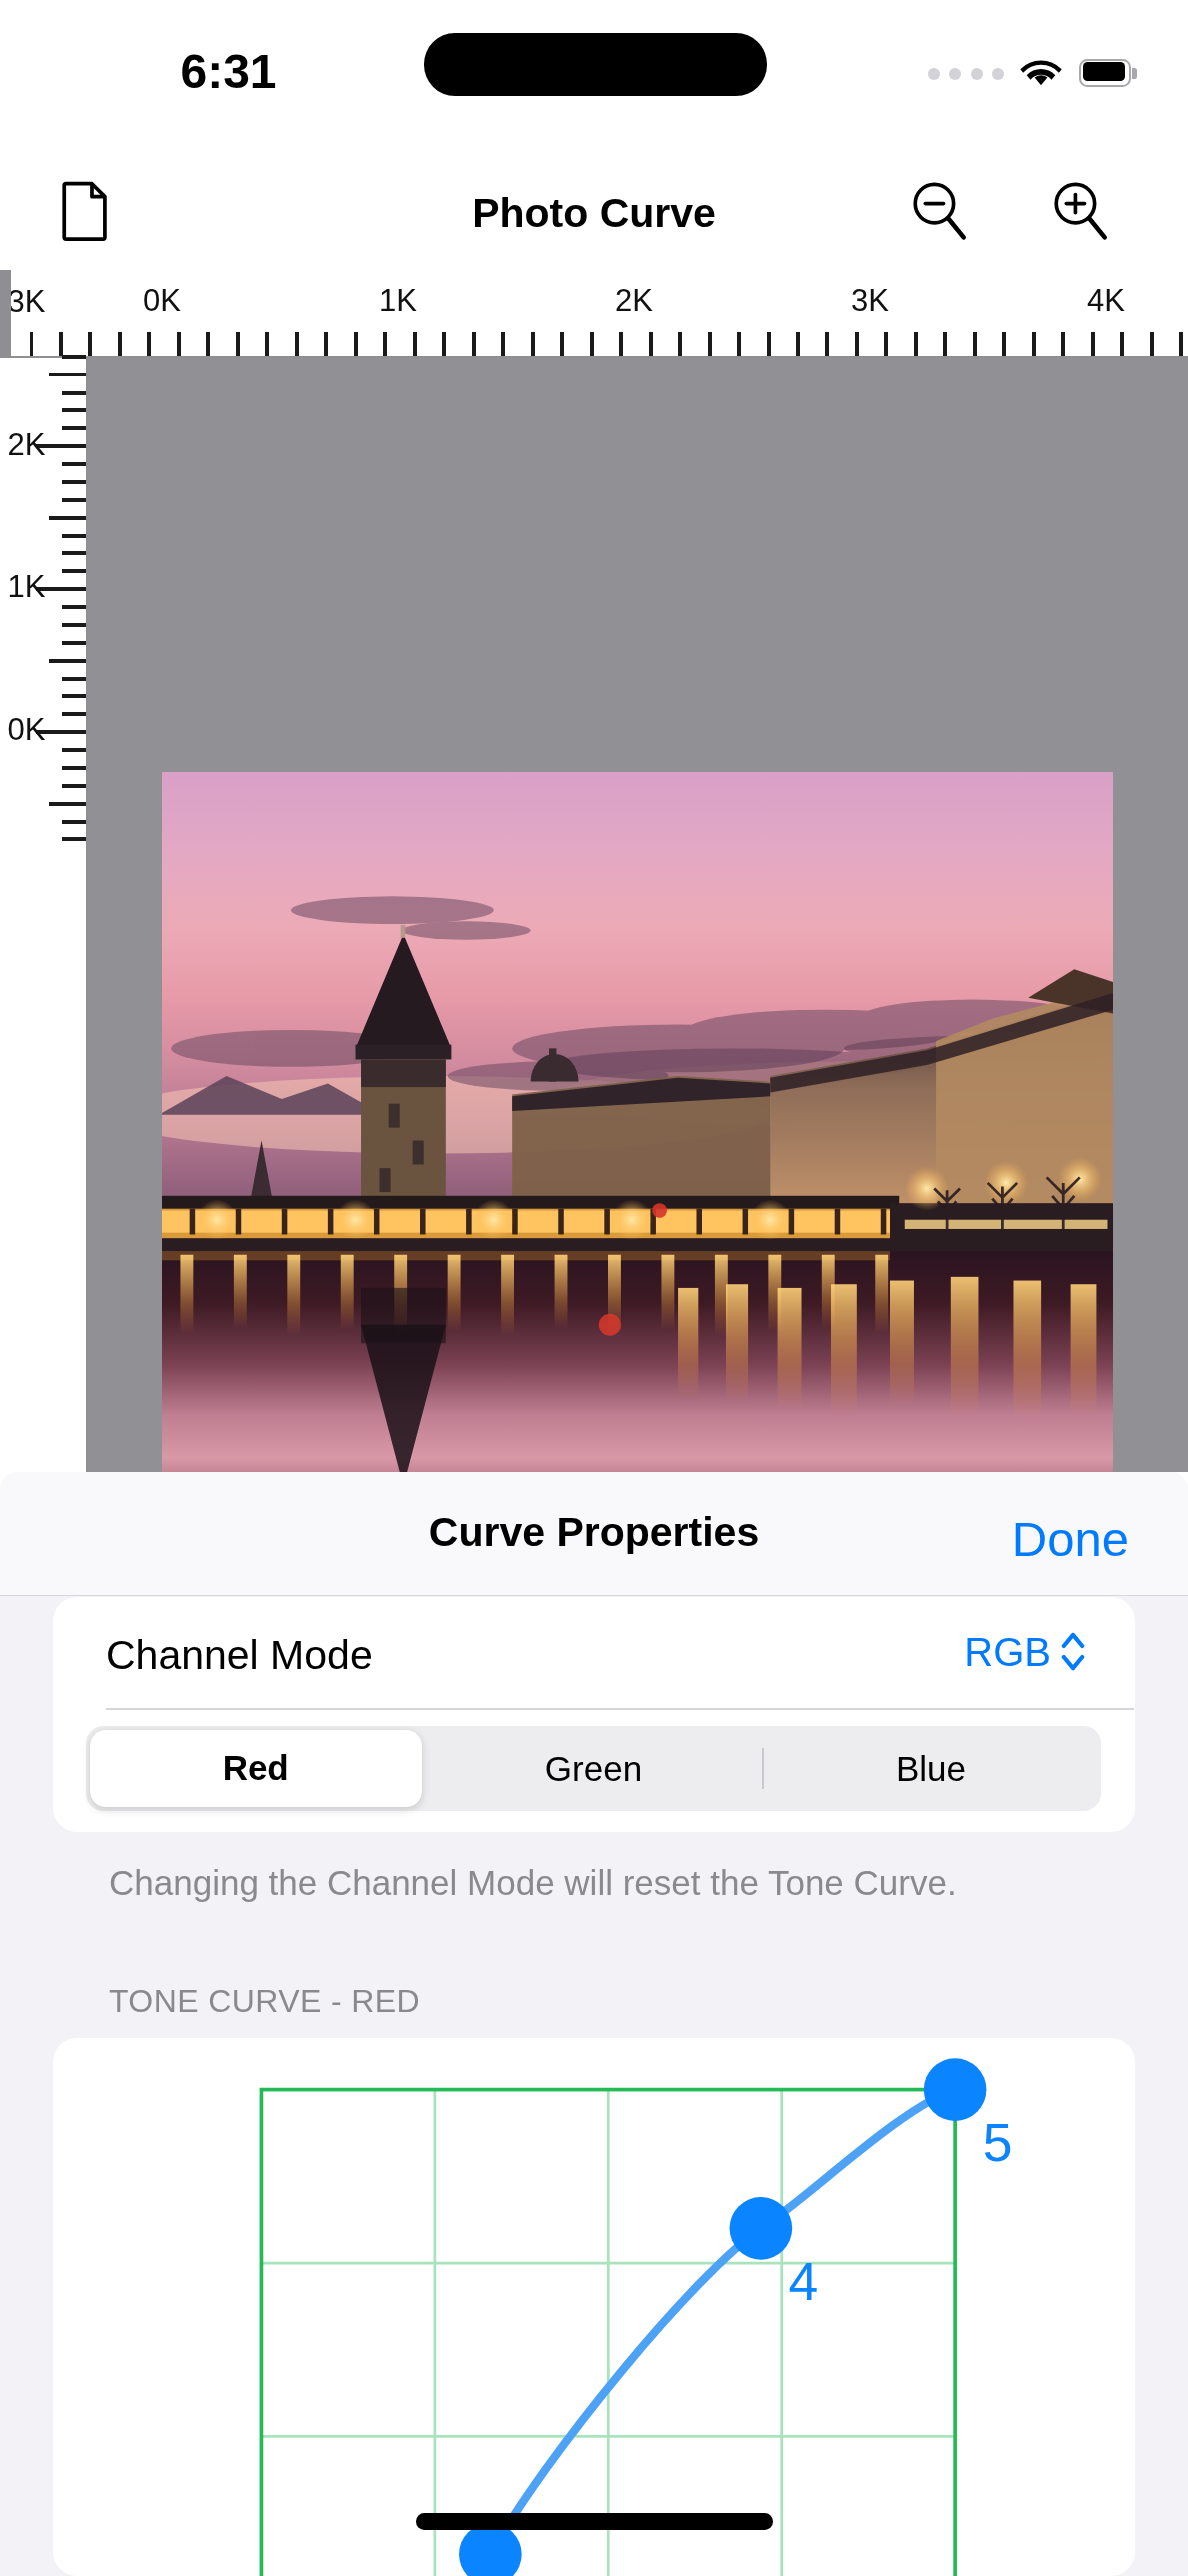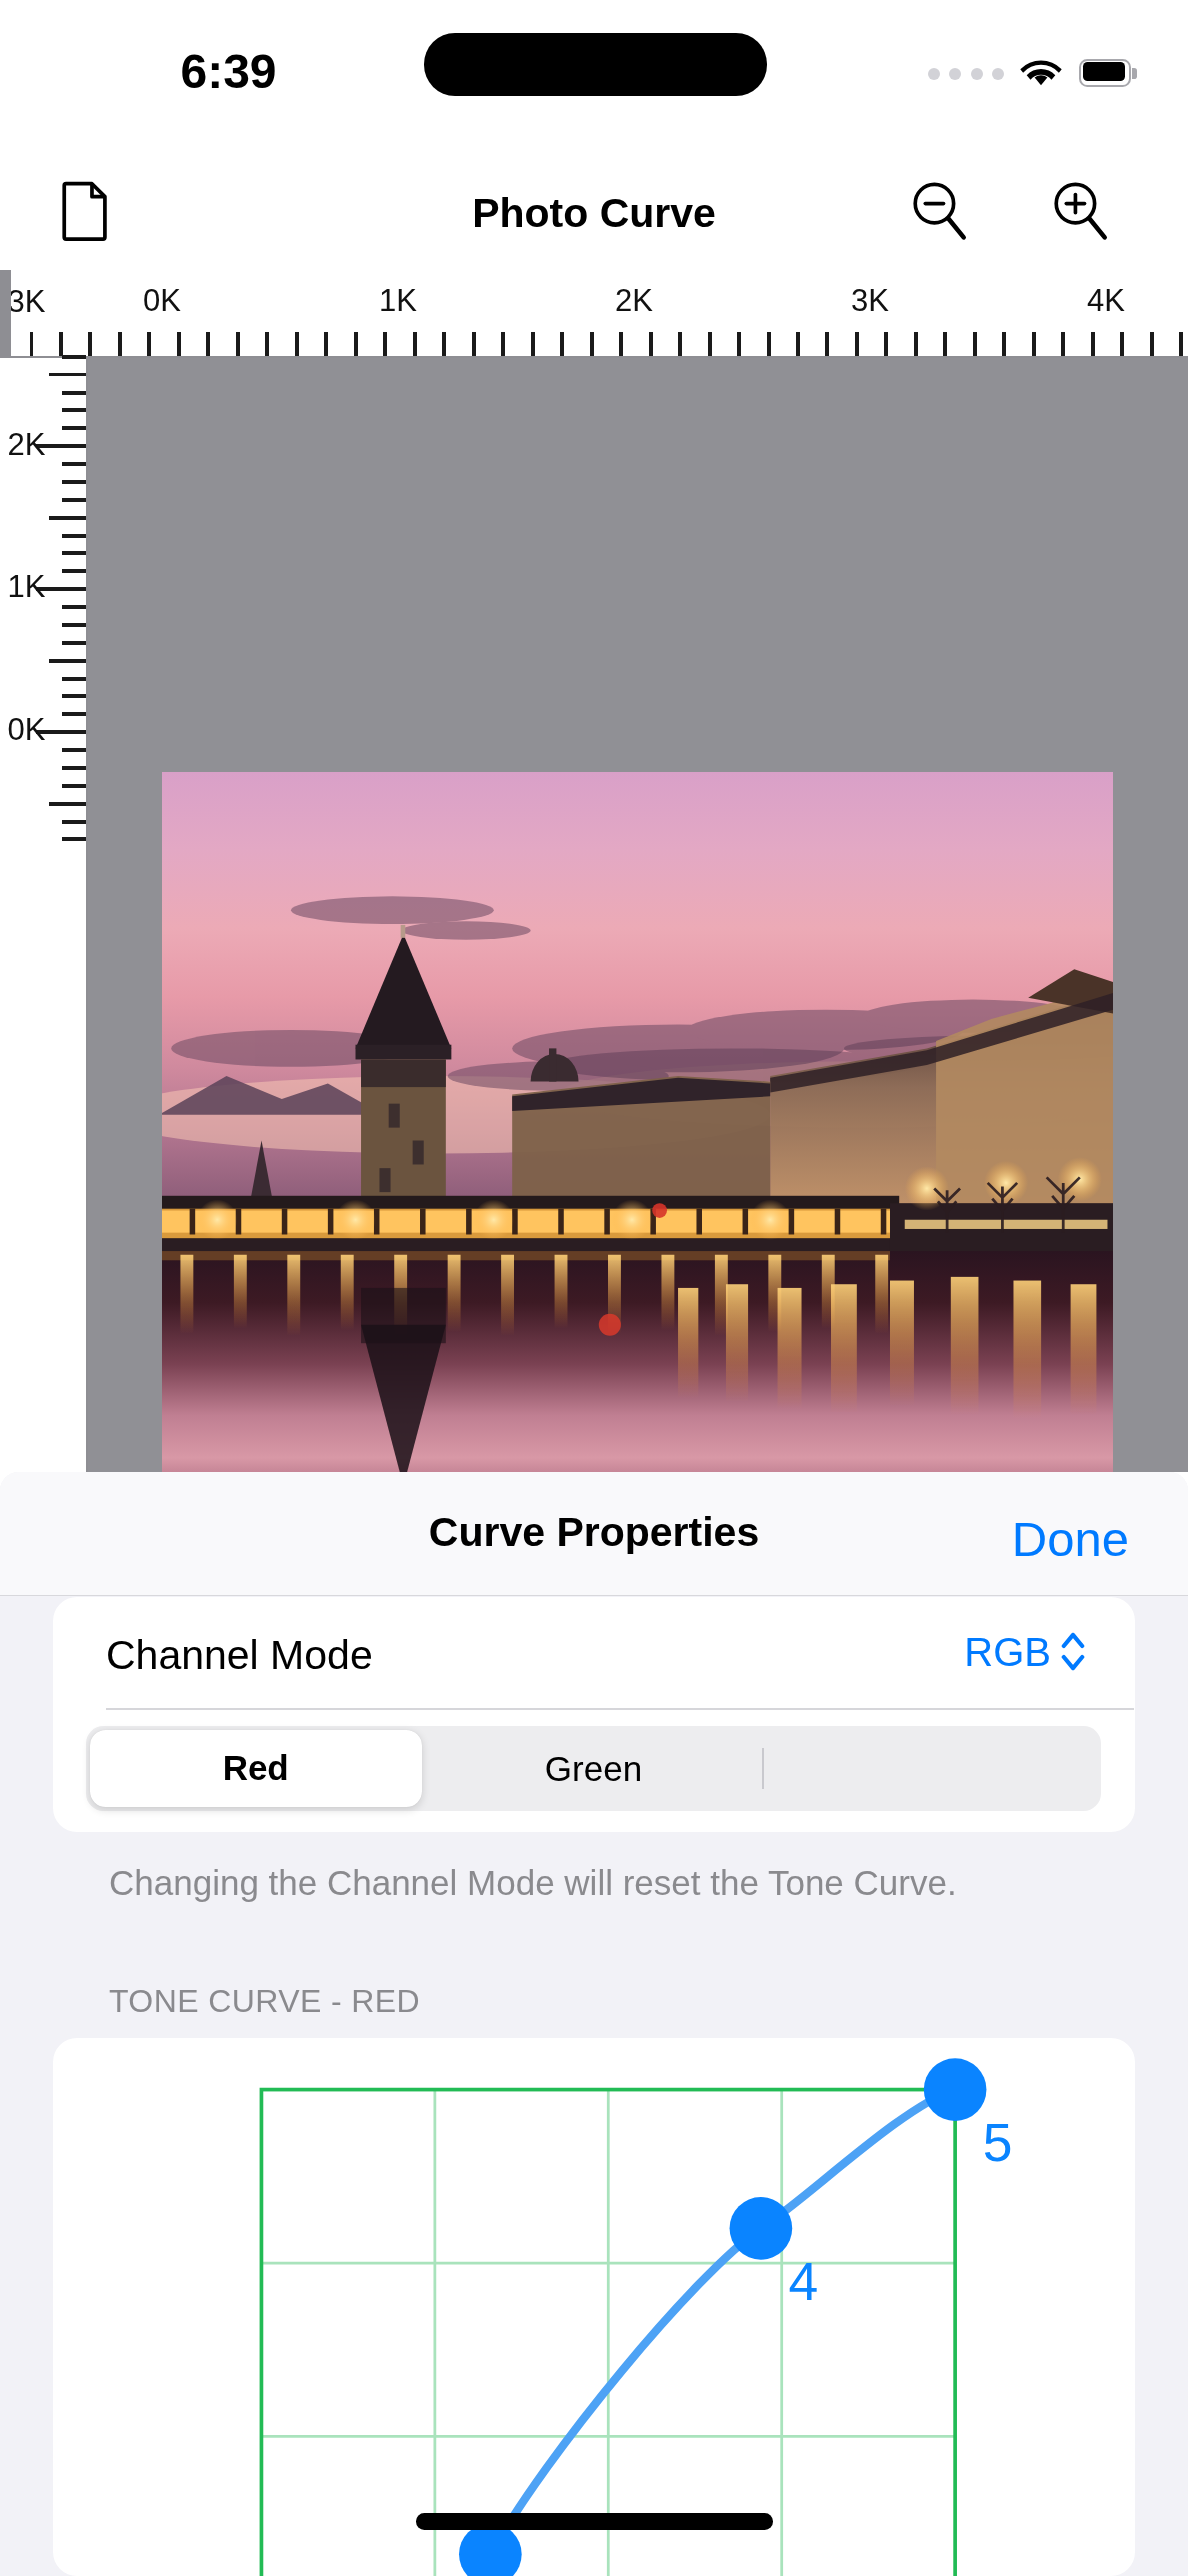--- a/index.html
+++ b/index.html
@@ -179,21 +179,21 @@
   }
   #home-indicator{
     position:absolute; left:416px; top:2513px; width:357px; height:16.6px;
     background:#000; border-radius:8.3px; z-index:40;
   }
 </style>
 </head>
 <body>
 
 <div id="status-bar">
-  <div id="status-time">6:39</div>
+  <div id="status-time">6:31</div>
   <div id="dynamic-island"></div>
   <div id="status-right">
     <span id="cellular-dots">
       <i></i>
         <i></i>
         <i></i>
         <i></i>
     </span>
     <span class="wifi-ico">
       <svg viewBox="0 0 46 34" width="42" height="31" aria-hidden="true">
@@ -521,20 +521,21 @@
         </svg>
       </span>
     </div>
   </div>
   <div id="channel-divider"></div>
 
   <div id="segmented">
     <div class="seg" style="left:339px;width:337px;">Green</div>
     <div class="seg sel" style="left:3.7px;  width:332px;">Red</div>
     <div id="seg-sep"></div>
+    <div class="seg" style="left:678px;width:334px;">Blue</div>
   </div>
 </div>
 
 <div id="helper-text" style="z-index:21;">Changing the Channel Mode will reset the Tone Curve.</div>
 <div id="section-header" style="z-index:21;">TONE CURVE - RED</div>
 
 <div class="card" id="curve-card" style="z-index:21;">
   <svg id="curve-plot" viewBox="0 0 1174 584" width="1082" height="538" aria-hidden="false">
       <line x1="414.25" y1="56" x2="414.25" y2="809" stroke="#A9E3BC" stroke-width="3"></line>
       <line x1="226" y1="244.25" x2="979" y2="244.25" stroke="#A9E3BC" stroke-width="3"></line>

